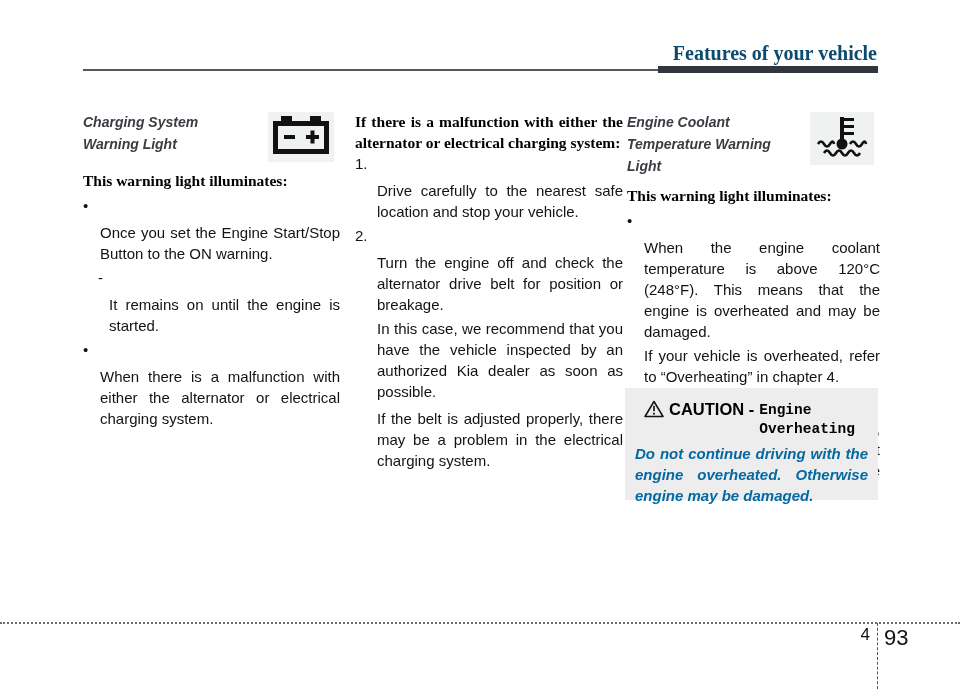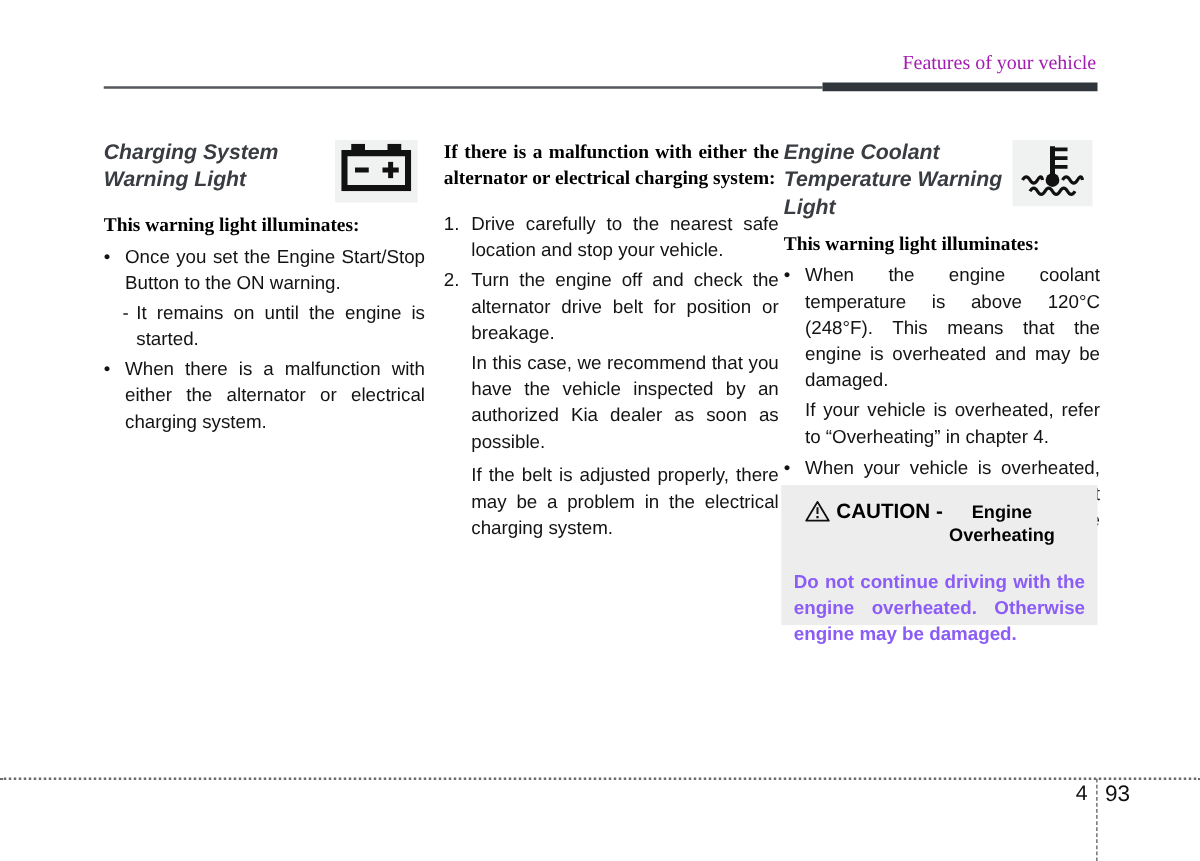--- a/index.html
+++ b/index.html
@@ -1,67 +1,67 @@
 <!DOCTYPE html>
 <html><head>
 <meta charset="utf-8">
 <style>
   html,body{margin:0;padding:0;background:#fff;}
   .page{position:relative;width:960px;height:689px;background:#ffffff;overflow:hidden;
         font-family:"Liberation Sans",sans-serif;}
 
   
   .header-title{position:absolute;top:42px;right:83px;font-family:"Liberation Serif",serif;
-        font-size:16px;color:#a21caf;}
+        font-size:20px;color:#0c4a6e;font-weight:bold;}
   .rule-thin{position:absolute;left:83px;top:69px;width:575px;height:2px;background:#54575b;}
   .rule-thick{position:absolute;left:658px;top:66px;width:220px;height:7px;background:#30363c;}
 
   
   .col{position:absolute;top:108px;font-size:15px;line-height:21px;color:#131313;}
   #col1{left:83px;width:257px;}
   #col2{left:355px;width:268px;}
   #col3{left:627px;width:253px;}
 
-  .col-heading{font-style:italic;font-weight:bold;font-size:17px;line-height:22px;
+  .col-heading{font-style:italic;font-weight:bold;font-size:14px;line-height:22px;
         color:#393d42;white-space:pre-line;width:180px;padding-top:3px;}
 
   .icon-box{position:absolute;background:#f0f1f1;display:flex;align-items:center;justify-content:center;}
   #col1 .icon-box{left:185px;top:4px;width:66px;height:50px;}
   #col3 .icon-box{left:183px;top:4px;width:64px;height:53px;}
 
   .serif-intro{font-family:"Liberation Serif",serif;font-weight:bold;font-size:15.5px;
         line-height:21px;color:#000;}
   #col1 .serif-intro{margin-top:15px;margin-bottom:4px;}
   #col3 .serif-intro{margin-top:8px;margin-bottom:4px;}
-  #col2 .serif-intro{padding-top:3px;margin-bottom:16px;text-align:justify;}
+  #col2 .serif-intro{padding-top:3px;margin-bottom:0;text-align:justify;}
 
   .li{display:flex;margin-bottom:3px;}
   .li .marker{flex:0 0 17px;}
   .li.num .marker{flex:0 0 22px;}
-  .li .txt{flex:1;text-align:justify;}
+  .li .txt{flex:1;text-align:justify;margin-top:27px;}
   .li.sub{margin-left:15px;}
   .li.sub .marker{flex:0 0 11px;}
   .indent-para{padding-left:22px;text-align:justify;margin-bottom:6px;}
   .indent-para.narrow{padding-left:17px;margin-bottom:4px;}
 
   
   .caution-box{position:absolute;left:625px;top:388px;width:253px;height:112px;
         background:#ededee;box-sizing:border-box;padding:11px 10px 0 10px;}
-  .caution-title{display:flex;align-items:flex-start;padding-left:9px;gap:5px;text-align:center;}
+  .caution-title{display:flex;align-items:flex-start;padding-left:9px;gap:5px;}
   .caution-label{font-weight:bold;font-size:16.5px;white-space:nowrap;line-height:20px;}
-  .caution-subject{font-weight:bold;font-size:14.5px;line-height:19px;white-space:pre-line;margin-top:2px;}
-  .caution-body{margin-top:16px;font-weight:bold;font-size:15px;
-        line-height:21px;text-align:justify;color:#8b5cf6;}
+  .caution-subject{font-weight:bold;font-size:14.5px;line-height:19px;white-space:pre-line;margin-top:2px;font-family:Liberation Mono, monospace;}
+  .caution-body{margin-top:4px;font-weight:bold;font-style:italic;font-size:15px;
+        line-height:21px;text-align:justify;color:#0369a1;}
 
   
   .dot-rule{position:absolute;left:0;top:622px;width:960px;height:0;border-top:2px dotted #6b6b6b;}
   .v-rule{position:absolute;left:877px;top:623px;height:66px;width:0;border-left:1px dashed #555;}
   .chapter-num{position:absolute;left:840px;top:625px;width:30px;text-align:right;
         font-size:17px;color:#111;}
-  .page-num{position:absolute;left:884px;top:625px;font-size:18px;color:#111;}
+  .page-num{position:absolute;left:884px;top:625px;font-size:22px;color:#111;}
   .watermark{position:absolute;right:18px;top:656px;font-size:26px;color:#9c9c9c;}
 </style>
 </head>
 <body>
 
 <div class="page">
 
   <div class="header-title">Features of your vehicle</div>
   <div class="rule-thin"></div>
   <div class="rule-thick"></div>

